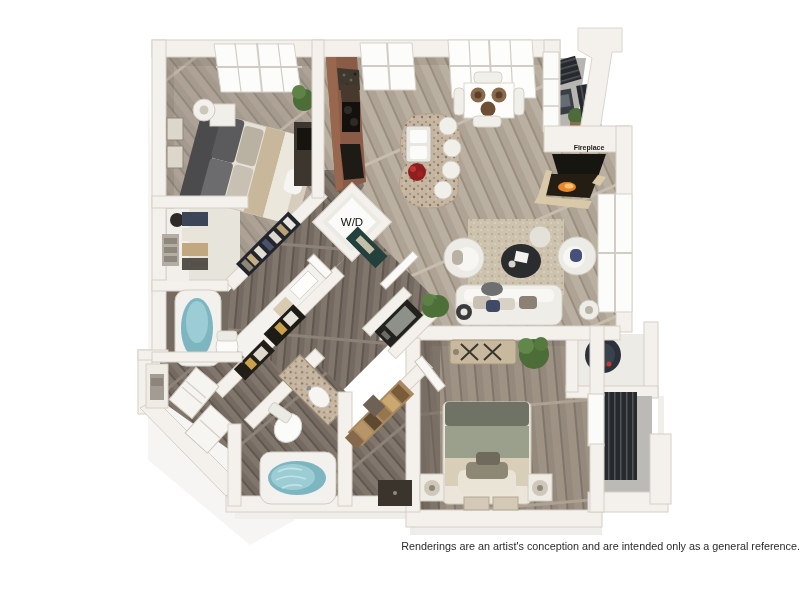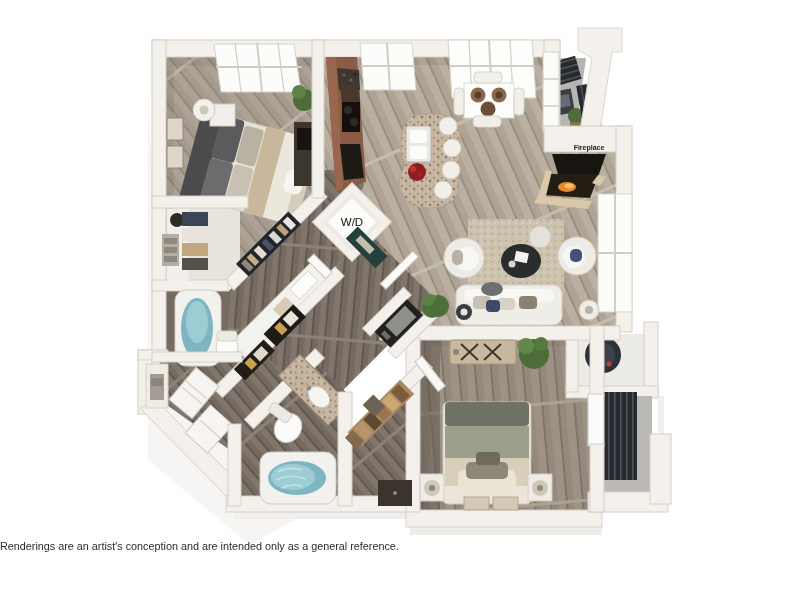--- a/index.html
+++ b/index.html
@@ -1,18 +1,18 @@
 <!DOCTYPE html>
 <html><head>
 <meta charset="utf-8">
 <style>
 html,body{margin:0;padding:0;background:#ffffff;}
 .page{width:800px;height:600px;position:relative;background:#5eead4;overflow:hidden;
 font-family:"Liberation Sans", sans-serif;}
-.footer{position:absolute;left:0;width:800px;text-align:left;color:#2b2b2b;}
+.footer{position:absolute;left:0;width:800px;text-align:right;color:#2b2b2b;}
 </style>
 </head>
 <body>
 <div class="page">
 <svg width="800" height="600" viewBox="0 0 800 600">
 <defs>
   <pattern id="woodA" width="15" height="110" patternUnits="userSpaceOnUse" patternTransform="rotate(-38)">
     <rect width="15" height="110" fill="#a49a8d"></rect>
     <rect width="7" height="110" fill="#ada295"></rect>
     <rect x="7" width="2" height="110" fill="#93897c"></rect>

